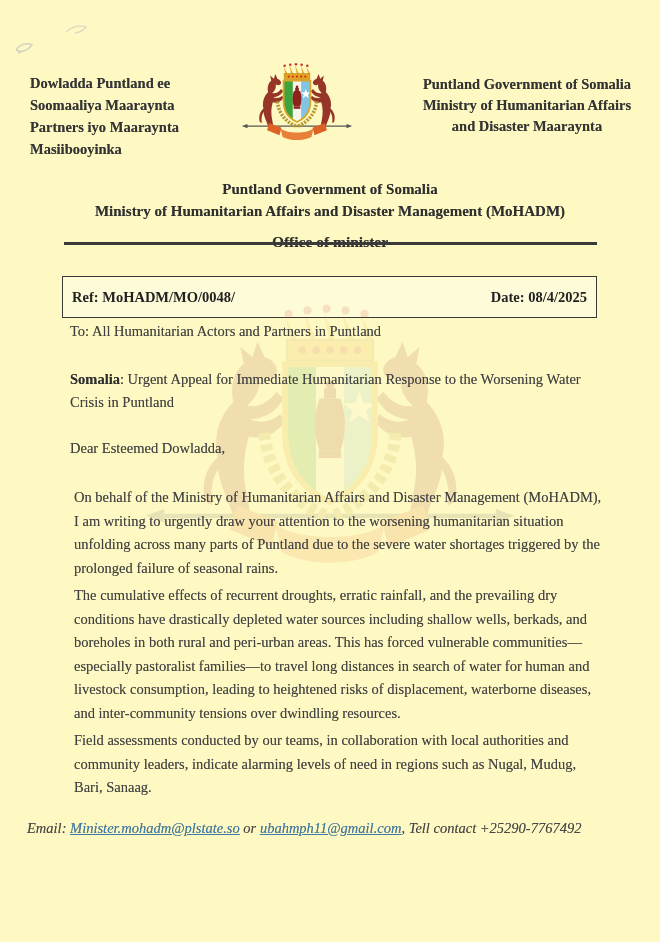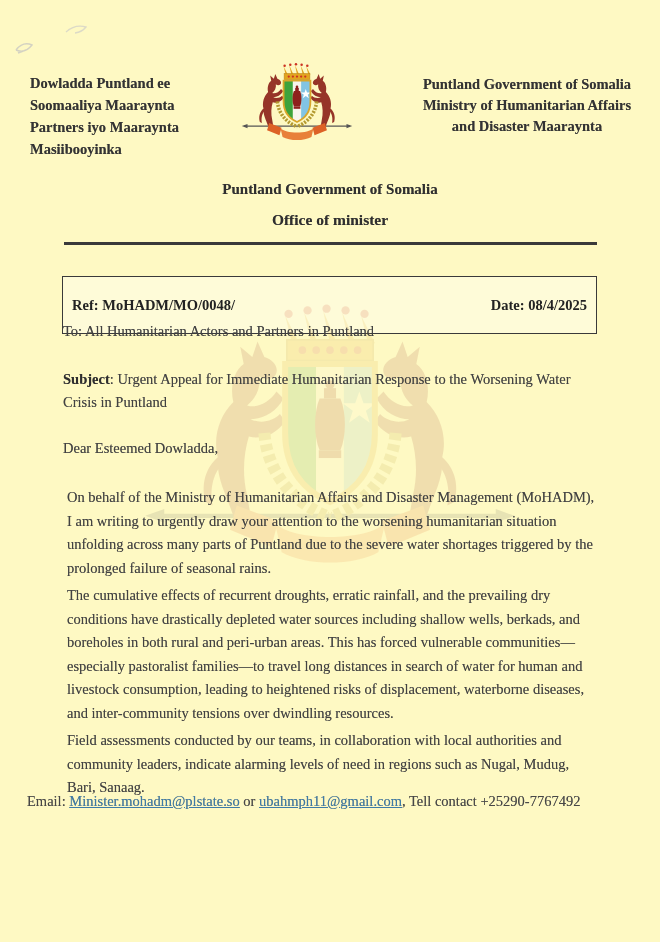--- a/index.html
+++ b/index.html
@@ -23,39 +23,39 @@
   .titleblock{
     position:absolute;left:0;top:178px;width:660px;text-align:center;
     font-weight:bold;color:#2f2f2f;font-size:15px;line-height:22px;
   }
   .titleblock .office{margin-top:9px;font-size:15.5px;}
   .rule{position:absolute;left:64px;top:242px;width:533px;height:3px;background:#3a3a3a;}
   
   .refbox{
     position:absolute;left:62px;top:276px;width:515px;height:24px;
     border:1.5px solid #3a3a3a;display:flex;justify-content:space-between;align-items:center;
-    padding:16px 9px;font-weight:bold;font-size:14.5px;color:#222;background:rgba(255,255,255,.35);
+    padding:8px 9px;font-weight:bold;font-size:14.5px;color:#222;background:rgba(255,255,255,.35);
   }
   
   .watermark{position:absolute;left:140px;top:288px;width:380px;opacity:.13;z-index:0;pointer-events:none;}
   .pencil{position:absolute;left:8px;top:10px;z-index:0;}
   
   .letterbody{
-    position:absolute;left:63px;top:320px;width:540px;z-index:1;
+    position:absolute;left:70px;top:320px;width:540px;z-index:1;
     font-size:14.5px;line-height:23.5px;color:#424242;text-align:left;
   }
   .letterbody p{margin:4px;}
   .letterbody .to{margin:0 0 24px 0;}
   .letterbody .subject{margin:0 0 22px 0;}
   .letterbody .subject b{color:#2e2e2e;}
   .letterbody .sal{margin:0 0 26px 0;}
   
   .footer{
-    position:absolute;left:27px;top:793px;width:610px;z-index:1;
-    font-size:14.5px;color:#474747;
+    position:absolute;left:27px;top:820px;width:610px;z-index:1;
+    font-size:14.5px;color:#474747;font-style:italic;
   }
   .footer .link{color:#3d7ba8;text-decoration:underline;cursor:pointer;}
 </style>
 </head>
 <body>
 
 <svg width="0" height="0" style="position:absolute" aria-hidden="true">
   <defs>
     <clipPath id="shieldclip">
       <path d="M84,44 h52 v40 c0,22 -12,34 -26,40 c-14,-6 -26,-18 -26,-40 Z"></path>
@@ -136,39 +136,40 @@
   </div>
 
   <div class="hdr-right scan-text">
     <div>Puntland Government of Somalia</div>
     <div>Ministry of Humanitarian Affairs</div>
     <div>and Disaster Maaraynta</div>
   </div>
 
   <div class="titleblock scan-text">
     <div>Puntland Government of Somalia</div>
+    <div>Ministry of Humanitarian Affairs and Disaster Management (MoHADM)</div>
     <div class="office">Office of minister</div>
   </div>
 
   <div class="rule"></div>
 
   <div class="refbox">
     <span>Ref: MoHADM/MO/0048/</span>
     <span>Date: 08/4/2025</span>
   </div>
 
   <div class="watermark">
     <svg viewBox="0 0 220 190" width="380" height="328">
         <use href="#crest-art"></use>
       </svg>
   </div>
 
   <div class="letterbody scan-text">
     <p class="to">To: All Humanitarian Actors and Partners in Puntland</p>
-    <p class="subject"><b>Subject</b><span>: Urgent Appeal for Immediate Humanitarian Response to the Worsening Water Crisis in Puntland</span></p>
+    <p class="subject"><b>Somalia</b><span>: Urgent Appeal for Immediate Humanitarian Response to the Worsening Water Crisis in Puntland</span></p>
     <p class="sal">Dear Esteemed Dowladda,</p>
     <p>On behalf of the Ministry of Humanitarian Affairs and Disaster Management (MoHADM), I am writing to urgently draw your attention to the worsening humanitarian situation unfolding across many parts of Puntland due to the severe water shortages triggered by the prolonged failure of seasonal rains.</p>
     <p>The cumulative effects of recurrent droughts, erratic rainfall, and the prevailing dry conditions have drastically depleted water sources including shallow wells, berkads, and boreholes in both rural and peri-urban areas. This has forced vulnerable communities—especially pastoralist families—to travel long distances in search of water for human and livestock consumption, leading to heightened risks of displacement, waterborne diseases, and inter-community tensions over dwindling resources.</p>
     <p>Field assessments conducted by our teams, in collaboration with local authorities and community leaders, indicate alarming levels of need in regions such as Nugal, Mudug, Bari, Sanaag.</p>
   </div>
 
   <div class="footer scan-text">
     <span>Email: </span><a class="link">Minister.mohadm@plstate.so</a><span> or </span><a class="link">ubahmph11@gmail.com</a><span>, Tell contact +25290-7767492</span>
   </div>
 

